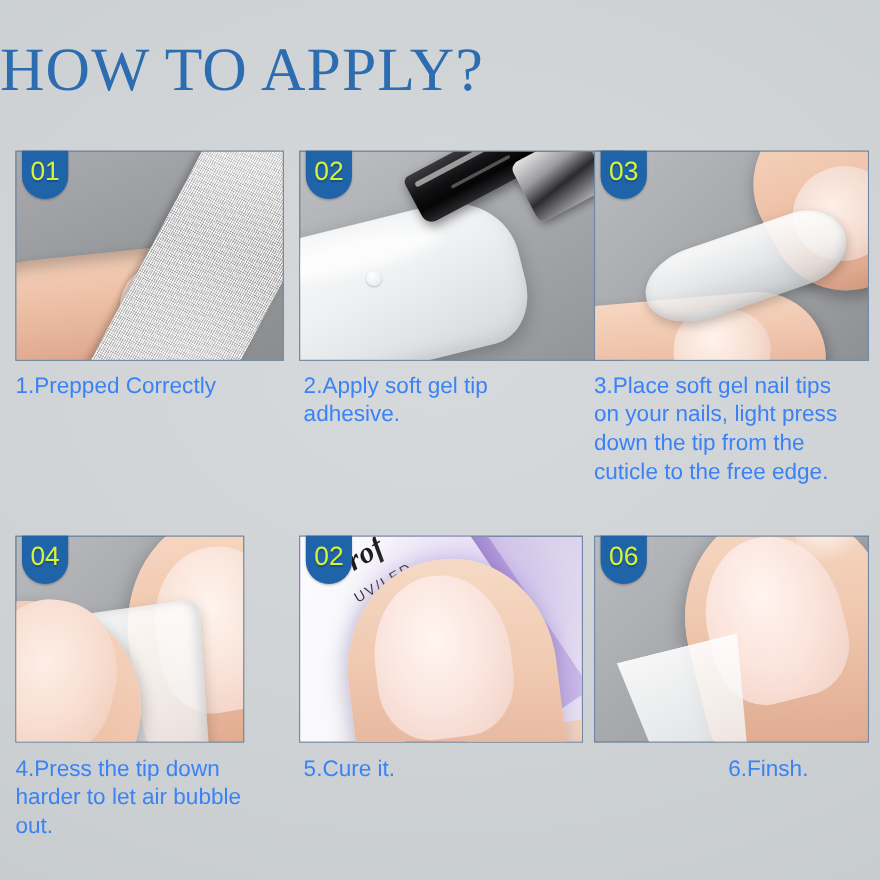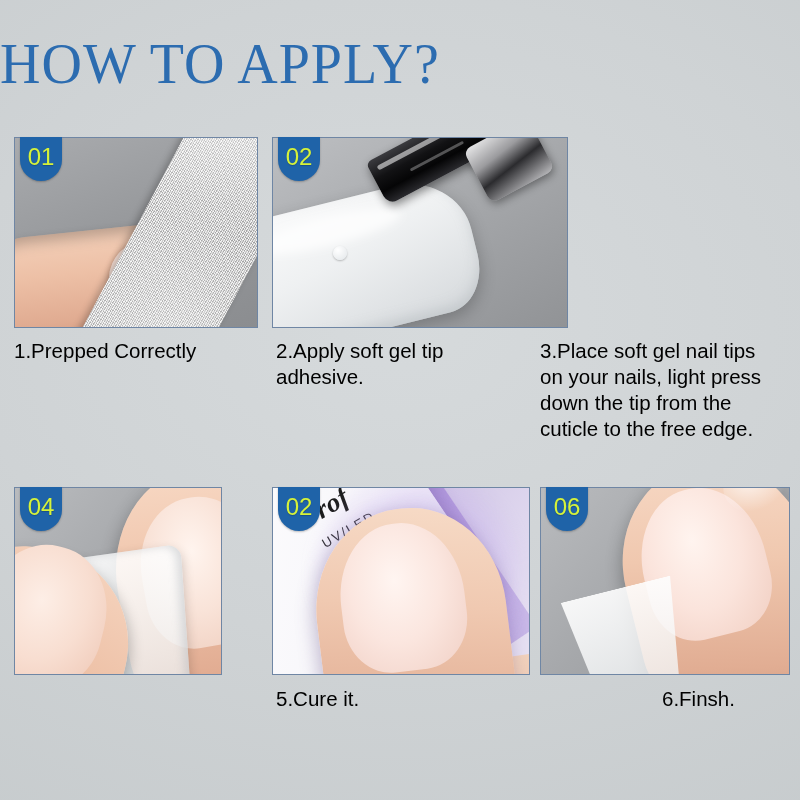--- a/index.html
+++ b/index.html
@@ -70,21 +70,21 @@
     font-weight:400;
     color:#d6f23a;
     line-height:1;
     margin-top:-4px;
     text-shadow:0 1px 1px rgba(0,0,0,.2);
   }
 
   
   .caption {
     position:absolute;
-    color:#000000;
+    color:#3b82f6;
     font-size:20.5px;
     line-height:26px;
     font-family:"Liberation Sans", sans-serif;
     white-space:pre-line;
   }
 
   
   .p1-file {
     position:absolute;
     width:120px; height:430px;
@@ -387,40 +387,58 @@
       <div class="p2-brush"></div>
       <div class="p2-ferrule"></div>
     </div>
     <div class="badge">
       <span>02</span>
     </div>
   </div>
   <div class="caption" style="left:276px; top:338px; width:250px;">2.Apply soft gel tip
 adhesive.</div>
 
+  <div class="cell" style="left:540px; top:137px; width:250px; height:191px;">
+    <div class="photo">
+      <div class="bg-grey3"></div>
+      <div class="p3-finger-bottom">
+        <div class="p3-nail-bottom"></div>
+      </div>
+      <div class="p3-finger-top">
+        <div class="p3-nail-top"></div>
+      </div>
+      <div class="p3-tip"></div>
+    </div>
+    <div class="badge">
+      <span>03</span>
+    </div>
+  </div>
   <div class="caption" style="left:540px; top:338px; width:262px;">3.Place soft gel nail tips
 on your nails, light press
 down the tip from the
 cuticle to the free edge.</div>
 
   <div class="cell" style="left:14px; top:487px; width:208px; height:188px;">
     <div class="photo">
       <div class="bg-grey3"></div>
       <div class="p4-finger-right">
         <div class="p4-nail-right"></div>
       </div>
       <div class="p4-tip"></div>
       <div class="p4-finger-left">
         <div class="p4-nail-left"></div>
       </div>
     </div>
     <div class="badge">
       <span>04</span>
     </div>
   </div>
+  <div class="caption" style="left:14px; top:686px; width:256px;">4.Press the tip down
+harder to let air bubble
+out.</div>
 
   <div class="cell" style="left:272px; top:487px; width:258px; height:188px;">
     <div class="photo">
       <div class="p5-bg"></div>
       <div class="p5-lamp-purple"></div>
       <div class="p5-lamp-white"></div>
       <div class="p5-logo">Prof</div>
       <div class="p5-sub">UV/LED</div>
       <div class="p5-glow"></div>
       <div class="p5-hand"></div>

